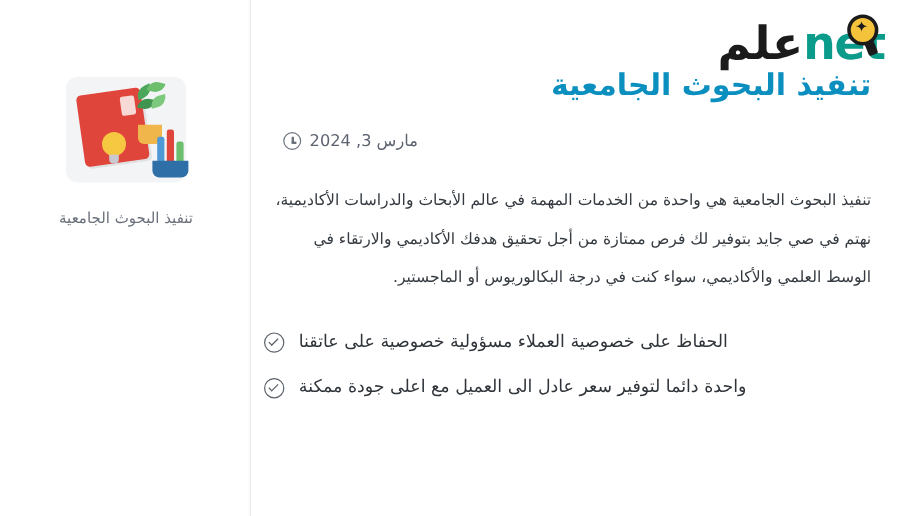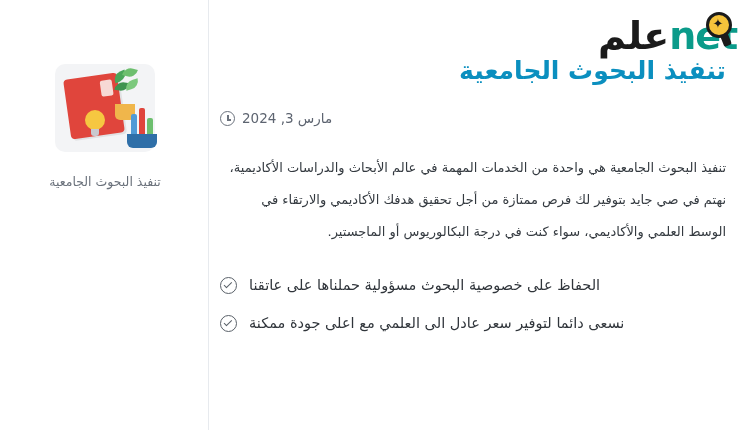--- a/index.html
+++ b/index.html
@@ -106,23 +106,24 @@
     justify-content: flex-end;
     align-items: center;
     gap: 22px;
     margin-top: 22px;
     color: #5d6470;
     font-size: 13.5px;
   }
   .meta-item {
     display: flex;
     flex-direction: row-reverse;
-    align-items: flex-end;
+    align-items: flex-start;
     gap: 7px;
     white-space: nowrap;
+    margin-left: 16px;
   }
   .meta-ico {
     width: 15px;
     height: 15px;
     display: inline-block;
     position: relative;
     flex: none;
   }
   .ico-clock {
     border: 1.6px solid #6b727d;
@@ -419,25 +420,25 @@
       <span class="meta-ico ico-clock"></span>
       <span>مارس 3, 2024</span>
     </div>
   </div>
 
   <p class="body-text">تنفيذ البحوث الجامعية هي واحدة من الخدمات المهمة في عالم الأبحاث والدراسات الأكاديمية، نهتم في صي جايد بتوفير لك فرص ممتازة من أجل تحقيق هدفك الأكاديمي والارتقاء في الوسط العلمي والأكاديمي، سواء كنت في درجة البكالوريوس أو الماجستير.</p>
 
   <div class="bullets">
     <div class="bullet">
       <span class="bullet-ico"></span>
-      <span class="bullet-text">الحفاظ على خصوصية البحوث مسؤولية حملناها على عاتقنا</span>
+      <span class="bullet-text">الحفاظ على خصوصية العملاء مسؤولية خصوصية على عاتقنا</span>
     </div>
     <div class="bullet">
       <span class="bullet-ico"></span>
-      <span class="bullet-text">نسعى دائما لتوفير سعر عادل الى العلمي مع اعلى جودة ممكنة</span>
+      <span class="bullet-text">واحدة دائما لتوفير سعر عادل الى العميل مع اعلى جودة ممكنة</span>
     </div>
   </div>
 </div>
 
 <div class="sidebar">
   <div class="side-divider"></div>
   <div class="side-card">
     <div class="side-thumb">
       <span class="thumb-bg"></span>
       <span class="thumb-book-red"></span>

